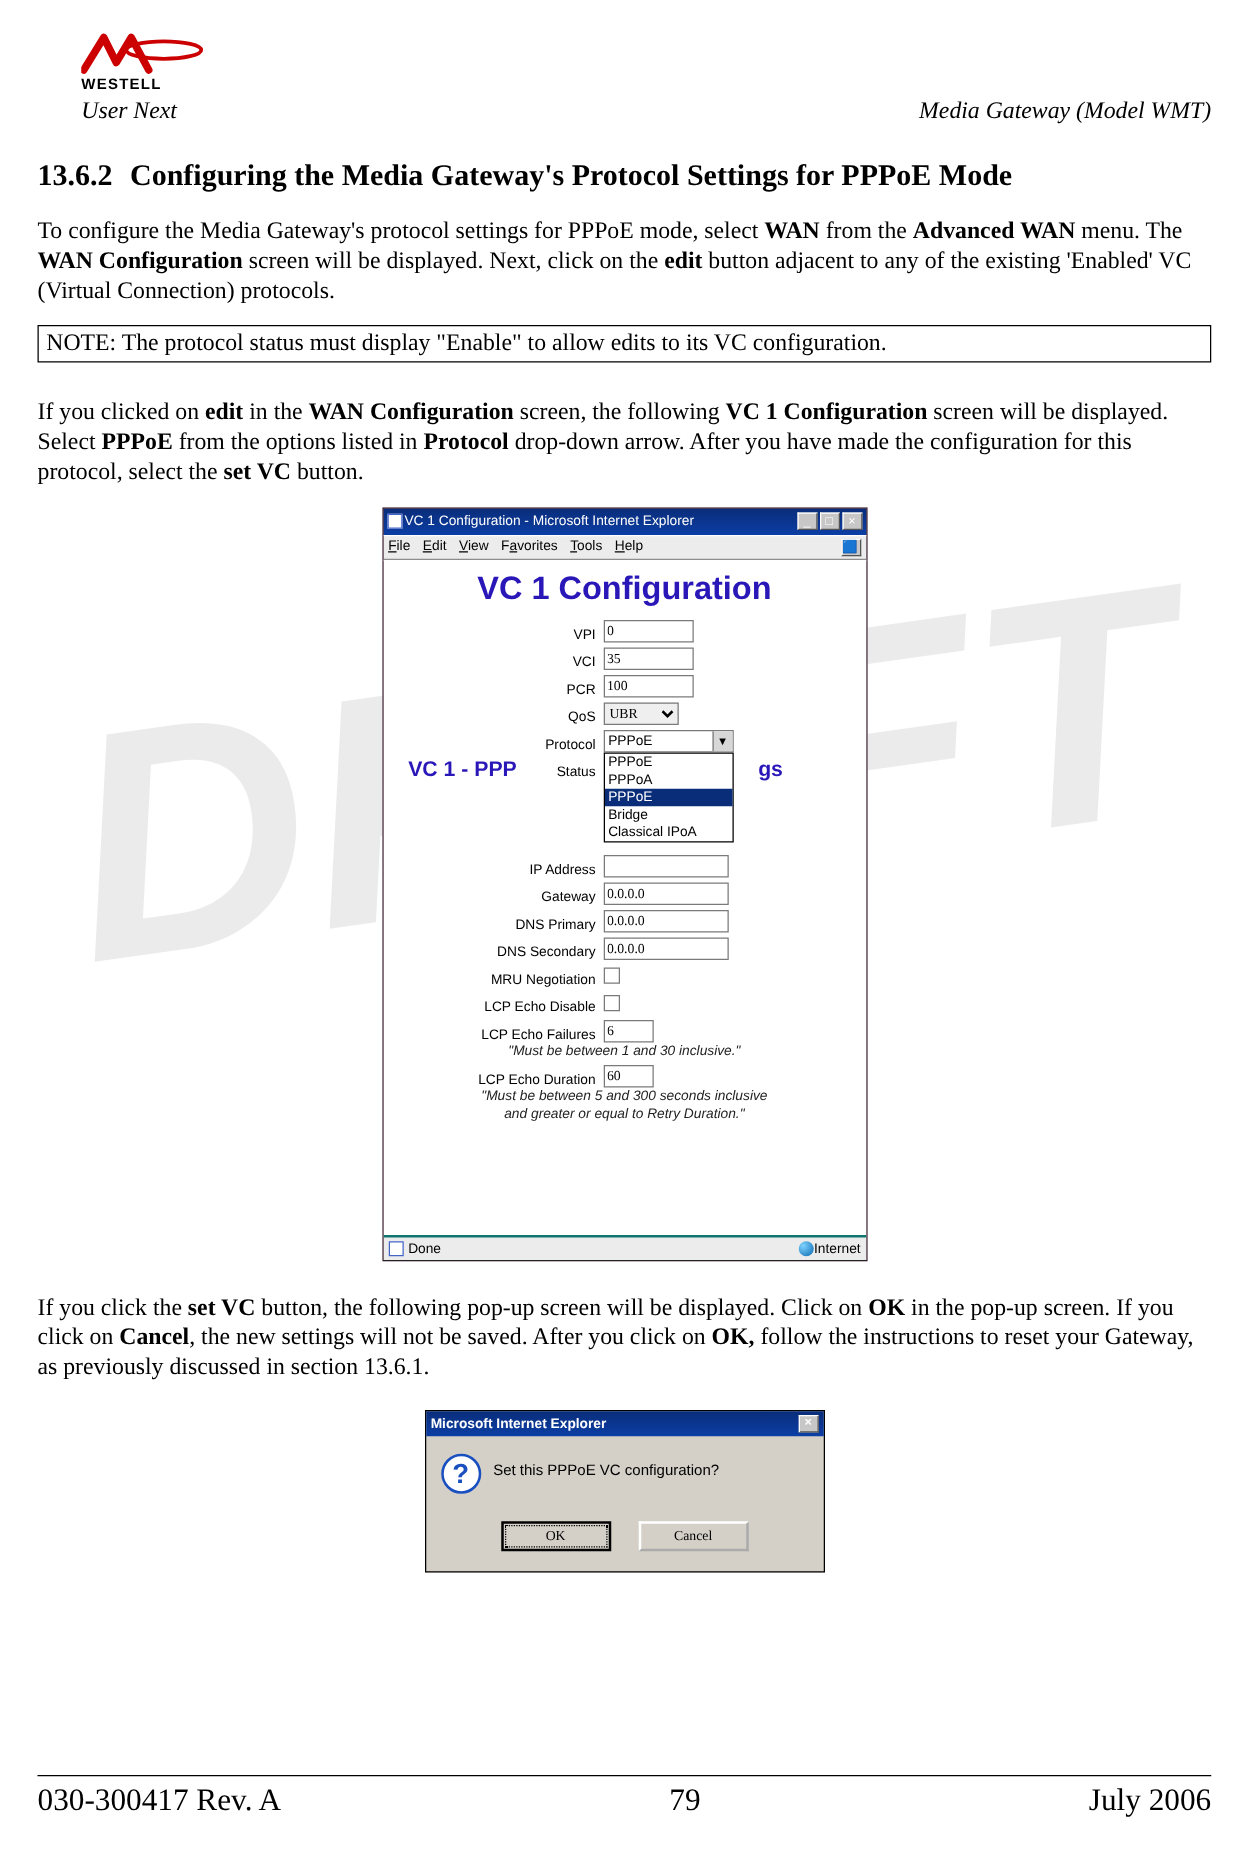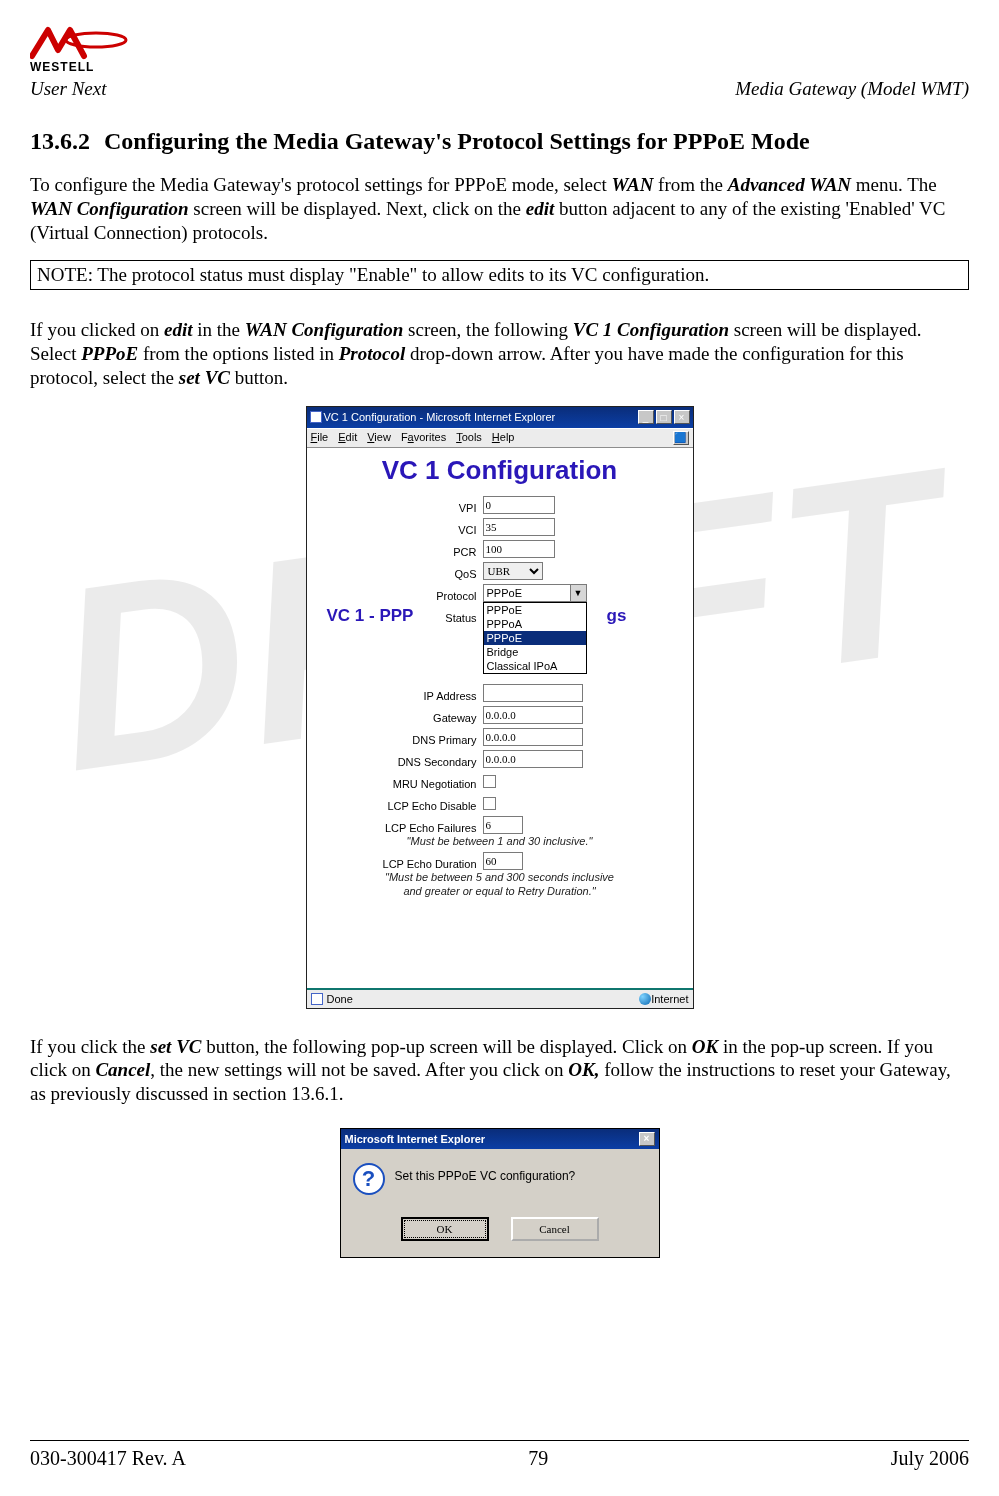--- a/index.html
+++ b/index.html
@@ -12,29 +12,29 @@
       z-index: 0; pointer-events: none;
     }
     .watermark span {
       font-family: Arial, sans-serif; font-weight: 900; font-style: italic;
       font-size: 260px; letter-spacing: 2px;
       color: rgba(0,0,0,0.08);
       white-space: nowrap;
     }
     .content { position: relative; z-index: 1; }
     .draft-top { text-align: center; font-family: "Times New Roman", serif; font-size: 24px; margin-top: 4px; }
-    .header-row { display: flex; align-items: flex-end; justify-content: space-between; margin-top: 6px; }
+    .header-row { display: flex; align-items: flex-end; justify-content: space-between; margin-top: 6px; margin-left: 35px; }
     .logo-block { display: flex; flex-direction: column; align-items: flex-start; }
     .logo { width: 110px; height: 36px; }
     .logo-text { font-family: Arial, sans-serif; font-weight: 700; font-size: 12px; letter-spacing: 1px; margin-top: -2px; }
     .user-guide { font-style: italic; font-size: 19px; margin-top: 4px; }
     .model-line { font-style: italic; font-size: 19px; text-align: right; }
     .heading { margin-top: 28px; font-size: 24px; font-weight: 700; display: flex; gap: 14px; }
     .para { font-size: 19px; line-height: 1.25; margin-top: 18px; }
-    .para .b { font-weight: 700; font-style: italic; }
+    .para .b { font-weight: 700; }
     .note-box { border: 1px solid #000; padding: 3px 6px; margin-top: 16px; font-size: 19px; }
     .fig-wrap { display: flex; justify-content: center; margin-top: 16px; }
     .ie-window { width: 388px; border: 1px solid #222; background: #f9a8d4; font-family: Tahoma, Verdana, sans-serif; font-size: 11px; color: #000; }
     .titlebar { background: linear-gradient(#0a2d7a,#0b3ea5); color: #fff; display: flex; align-items: center; height: 21px; padding: 0 3px; }
     .titlebar .title { flex: 1; overflow: hidden; white-space: nowrap; text-overflow: ellipsis; padding-left: 2px; }
     .winbtns { display: flex; gap: 2px; }
     .winbtn { width: 16px; height: 14px; background: #c7c7c7; border: 1px solid #fff; border-right-color:#555; border-bottom-color:#555; display:flex; align-items:center; justify-content:center; font-size:10px; }
     .menubar { background:#ececec; padding: 2px 4px; border-top:1px solid #fff; border-bottom:1px solid #8d8d8d; display:flex; gap: 10px; }
     .menubar span u { text-decoration: underline; }
     .ie-body { background:#fff; padding: 8px 6px 6px 6px; height: 540px; overflow: hidden; border-top:1px solid #fff; }
@@ -63,21 +63,21 @@
     .popup-wrap { display:flex; justify-content:center; margin-top: 22px; }
     .popup { width: 320px; border:1px solid #000; background:#d4d0c8; font-family: Tahoma, Verdana, sans-serif; }
     .popup .titlebar { height: 20px; background: linear-gradient(#0a2d7a,#0b3ea5); color:#fff; display:flex; align-items:center; padding:0 4px; font-weight:700; font-size:11px; }
     .popup .titlebar .t { flex:1; }
     .popup .pbody { display:flex; align-items:flex-start; padding: 14px 12px; gap: 10px; }
     .qicon { width:32px; height:32px; border-radius:50%; border:2px solid #1a4fbf; color:#1a4fbf; display:flex; align-items:center; justify-content:center; font-size:22px; font-weight:700; background:#fff; }
     .pmsg { font-size:12px; padding-top:6px; }
     .pbtns { display:flex; justify-content:center; gap: 22px; padding: 8px 12px 16px 12px; }
     .wbtn { width: 88px; height: 24px; background:#d4d0c8; border:2px outset #fff; font-family: Tahoma; font-size:11px; cursor:default; }
     .wbtn.def { outline: 1px dotted #000; outline-offset: -4px; border:2px solid #000; background:#d4d0c8; }
-    .footer { position:absolute; left: 30px; right: 30px; bottom: 26px; border-top: 1.5px solid #000; display:flex; justify-content:space-between; padding-top: 6px; font-size: 20px; }
+    .footer { position:absolute; left: 30px; right: 30px; bottom: 41px; border-top: 1.5px solid #000; display:flex; justify-content:space-between; padding-top: 6px; font-size: 25px; }
   </style>
 </head>
 <body>
 
 <div class="page">
   <div class="watermark">
       <span>DRAFT</span>
     </div>
 
   <div class="content">

